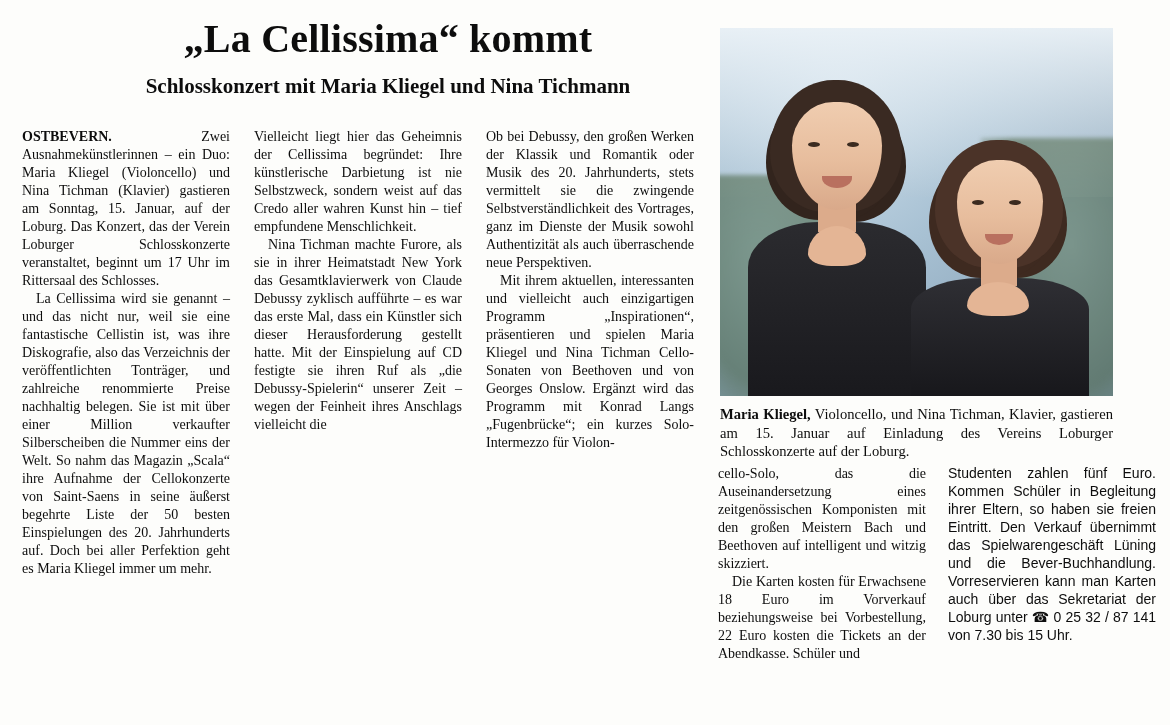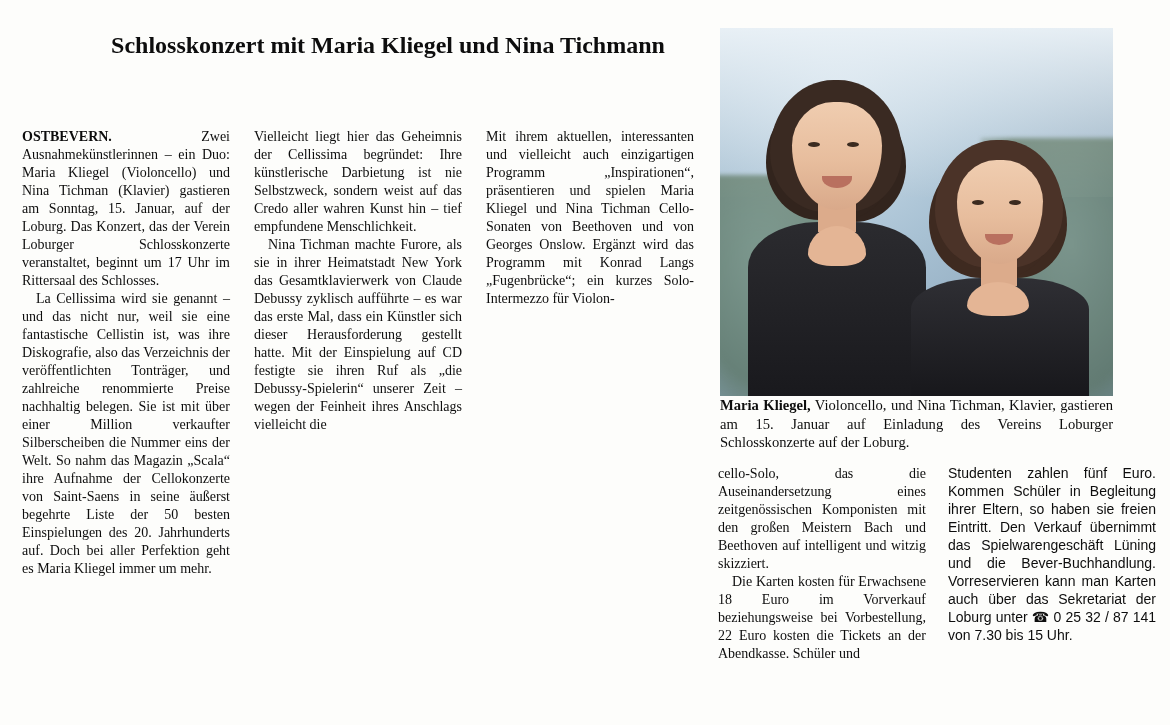--- a/index.html
+++ b/index.html
@@ -32,21 +32,21 @@
     font-family: "Liberation Serif", serif;
     font-size: 40px;
     font-weight: bold;
     text-align: center;
     letter-spacing: 0.2px;
     line-height: 1.05;
     margin: 0;
   }
   .subhead {
     font-family: "Liberation Serif", serif;
-    font-size: 24px;
+    font-size: 21px;
     font-weight: bold;
     text-align: center;
     margin: 14px 0 0 0;
     line-height: 1.15;
   }
 
   
   .photo-block {
     position: absolute;
     left: 720px;
@@ -151,20 +151,21 @@
   }
   .chest {
     position: absolute;
     background: #e4b595;
     border-radius: 50% 50% 40% 40% / 70% 70% 30% 30%;
   }
   .p-left .chest { left: 66px; top: 150px; width: 58px; height: 40px; }
   .p-right .chest { left: 62px; top: 186px; width: 62px; height: 34px; }
 
   .caption {
+    margin-top: 9px;
     font-size: 14.6px;
     line-height: 1.28;
     text-align: justify;
     text-justify: inter-word;
   }
   .caption b { font-weight: bold; }
 
   
   .cols {
     position: absolute;
@@ -192,20 +193,21 @@
   #col4 { left: 696px; top: 337px; width: 208px; }
   #col5 { left: 926px; top: 337px; width: 208px; }
   .tel { font-family: Liberation Sans, sans-serif; }
 </style>
 </head>
 <body>
 
 <div class="page">
 
   <div class="headline-wrap">
+    <h1 class="headline">„La Cellissima“ kommt</h1>
     <h2 class="subhead">Schlosskonzert mit Maria Kliegel und Nina Tichmann</h2>
   </div>
 
   <div class="photo-block">
     <div class="photo">
       <div class="ph-bg"></div>
       <div class="ph-bg2"></div>
       <div class="ph-foliage"></div>
       <div class="ph-foliage r"></div>
 
@@ -243,20 +245,21 @@
       <p class="noind"><span class="lead">OSTBEVERN.</span> <span>Zwei Ausnahmekünstlerinnen – ein Duo: Maria Kliegel (Violoncello) und Nina Tichman (Klavier) gastieren am Sonntag, 15. Januar, auf der Loburg. Das Konzert, das der Verein Loburger Schlosskonzerte veranstaltet, beginnt um 17 Uhr im Rittersaal des Schlosses.</span></p>
       <p>La Cellissima wird sie genannt – und das nicht nur, weil sie eine fantastische Cellistin ist, was ihre Diskografie, also das Verzeichnis der veröffentlichten Tonträger, und zahlreiche renommierte Preise nachhaltig belegen. Sie ist mit über einer Million verkaufter Silberscheiben die Nummer eins der Welt. So nahm das Magazin „Scala“ ihre Aufnahme der Cellokonzerte von Saint-Saens in seine äußerst begehrte Liste der 50 besten Einspielungen des 20. Jahrhunderts auf. Doch bei aller Perfektion geht es Maria Kliegel immer um mehr.</p>
     </div>
 
     <div class="col" id="col2">
       <p class="noind">Vielleicht liegt hier das Geheimnis der Cellissima begründet: Ihre künstlerische Darbietung ist nie Selbstzweck, sondern weist auf das Credo aller wahren Kunst hin – tief empfundene Menschlichkeit.</p>
       <p>Nina Tichman machte Furore, als sie in ihrer Heimatstadt New York das Gesamtklavierwerk von Claude Debussy zyklisch aufführte – es war das erste Mal, dass ein Künstler sich dieser Herausforderung gestellt hatte. Mit der Einspielung auf CD festigte sie ihren Ruf als „die Debussy-Spielerin“ unserer Zeit – wegen der Feinheit ihres Anschlags vielleicht die</p>
     </div>
 
     <div class="col" id="col3">
+      <p>Ob bei Debussy, den großen Werken der Klassik und Romantik oder Musik des 20. Jahrhunderts, stets vermittelt sie die zwingende Selbstverständlichkeit des Vortrages, ganz im Dienste der Musik sowohl Authentizität als auch überraschende neue Perspektiven.</p>
       <p>Mit ihrem aktuellen, interessanten und vielleicht auch einzigartigen Programm „Inspirationen“, präsentieren und spielen Maria Kliegel und Nina Tichman Cello-Sonaten von Beethoven und von Georges Onslow. Ergänzt wird das Programm mit Konrad Langs „Fugenbrücke“; ein kurzes Solo-Intermezzo für Violon-</p>
     </div>
 
     <div class="col" id="col4">
       <p class="noind">cello-Solo, das die Auseinandersetzung eines zeitgenössischen Komponisten mit den großen Meistern Bach und Beethoven auf intelligent und witzig skizziert.</p>
       <p>Die Karten kosten für Erwachsene 18 Euro im Vorverkauf beziehungsweise bei Vorbestellung, 22 Euro kosten die Tickets an der Abendkasse. Schüler und</p>
     </div>
 
     <div class="col" id="col5">
       <p class="noind tel">Studenten zahlen fünf Euro. Kommen Schüler in Begleitung ihrer Eltern, so haben sie freien Eintritt. Den Verkauf übernimmt das Spielwarengeschäft Lüning und die Bever-Buchhandlung. Vorreservieren kann man Karten auch über das Sekretariat der Loburg unter ☎ 0 25 32 / 87 141 von 7.30 bis 15 Uhr.</p>

